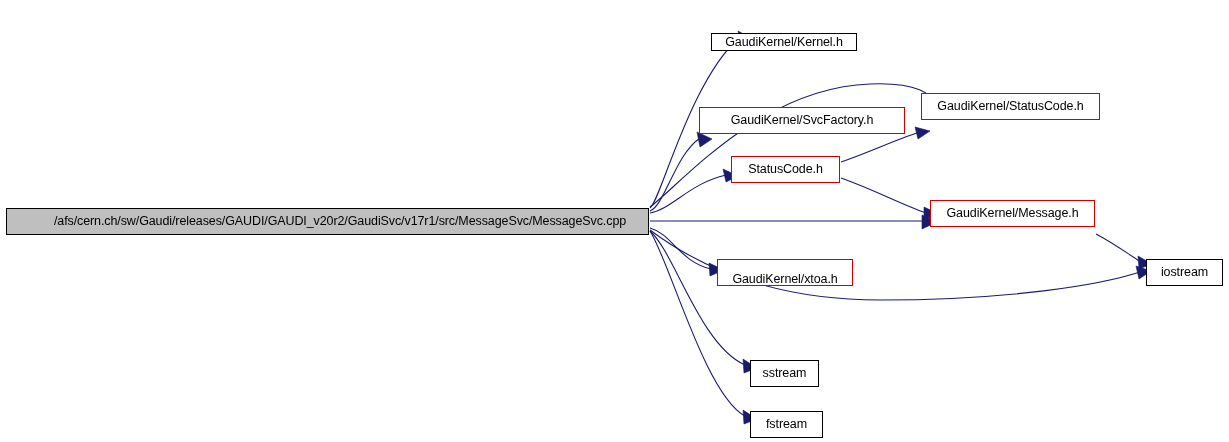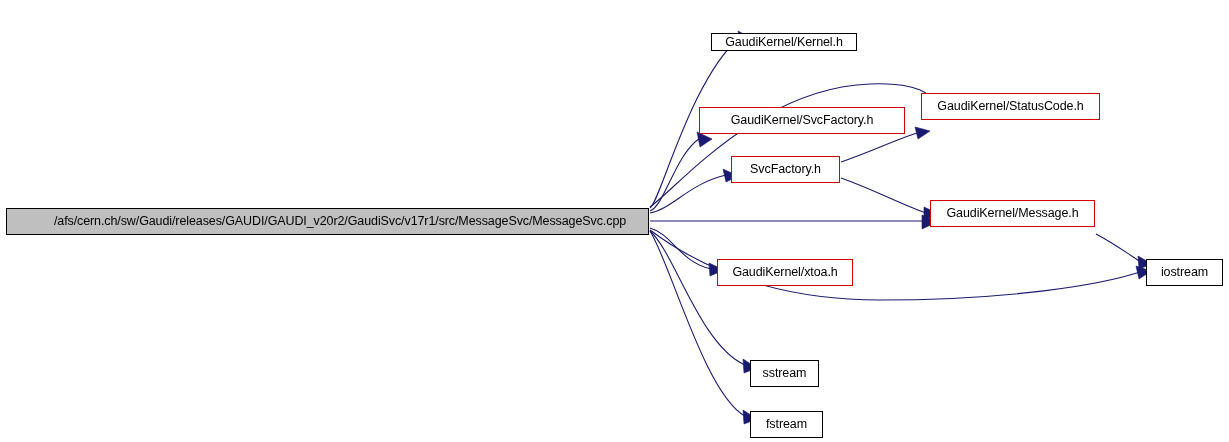--- a/index.html
+++ b/index.html
@@ -123,26 +123,26 @@
       <div class="node" style="left: 711px; top: 4px; width: 146px; height: 18px; margin-top: 29px;">
         <span class="node-label">GaudiKernel/Kernel.h</span>
       </div>
       <div class="node red" style="left: 699px; top: 107px; width: 206px; height: 27px;">
         <span class="node-label">GaudiKernel/SvcFactory.h</span>
       </div>
       <div class="node red" style="left: 921px; top: 93px; width: 179px; height: 27px;">
         <span class="node-label">GaudiKernel/StatusCode.h</span>
       </div>
       <div class="node red" style="left: 731px; top: 156px; width: 109px; height: 27px;">
-        <span class="node-label">SvcFactory.h</span>
+        <span class="node-label">StatusCode.h</span>
       </div>
       <div class="node red" style="left: 930px; top: 200px; width: 165px; height: 27px;">
         <span class="node-label">GaudiKernel/Message.h</span>
       </div>
-      <div class="node red" style="left: 717px; top: 259px; width: 136px; height: 27px;">
+      <div class="node red" style="left: 717px; top: 259px; width: 136px; height: 27px; align-items: flex-end;">
         <span class="node-label">GaudiKernel/xtoa.h</span>
       </div>
       <div class="node" style="left: 1146px; top: 259px; width: 77px; height: 27px;">
         <span class="node-label">iostream</span>
       </div>
       <div class="node" style="left: 750px; top: 360px; width: 69px; height: 27px;">
         <span class="node-label">sstream</span>
       </div>
       <div class="node" style="left: 750px; top: 411px; width: 73px; height: 27px;">
         <span class="node-label">fstream</span>

